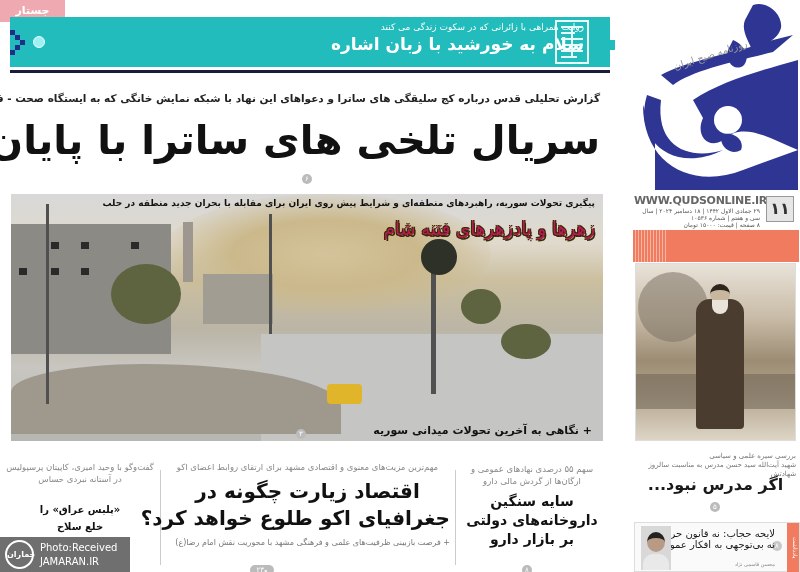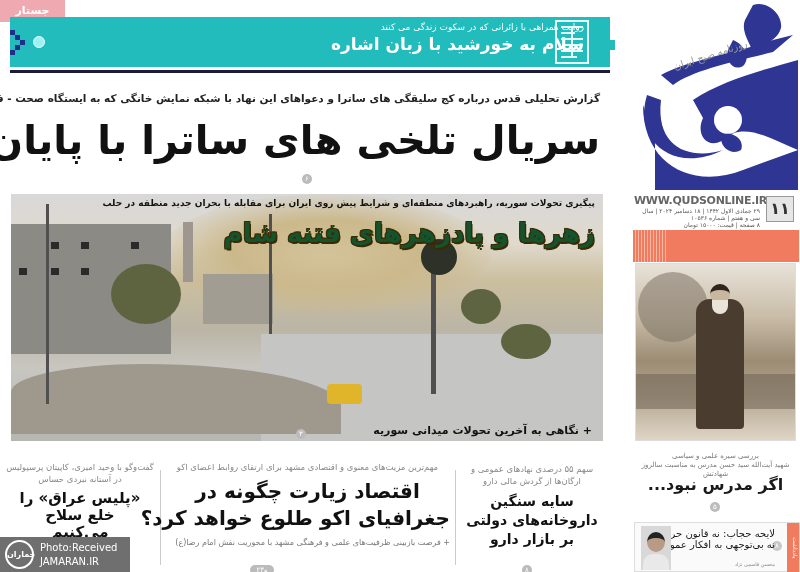--- a/index.html
+++ b/index.html
@@ -40,21 +40,21 @@
 
     
     .right-photo { left: 635px; top: 263px; width: 161px; height: 178px; border: 1px solid #ddd;
       background: linear-gradient(180deg, #e8e2d8 0%, #c9bca8 30%, #9c8c74 55%, #b4a68f 75%, #ded5c6 100%); overflow: hidden; }
     .rp-tree { position: absolute; left: 2px; top: 8px; width: 70px; height: 70px; border-radius: 50%; background: #7d7264; opacity: .55; }
     .rp-hedge { position: absolute; left: 0; top: 110px; width: 161px; height: 35px; background: #6d6253; opacity: .55; }
     .rp-man { position: absolute; left: 60px; top: 35px; width: 48px; height: 130px; background: #4a3c2e; border-radius: 14px 14px 4px 4px; }
     .rp-head { position: absolute; left: 74px; top: 20px; width: 20px; height: 20px; border-radius: 50%; background: #c8b69e; border-top: 6px solid #2e251c; }
     .rp-beard { position: absolute; left: 76px; top: 36px; width: 16px; height: 14px; background: #eae4d8; border-radius: 0 0 8px 8px; }
 
-    .rp-caption-k { left: 635px; top: 452px; width: 161px; font-size: 7px; color: #777; direction: rtl; text-align: center; line-height: 9px; }
+    .rp-caption-k { left: 635px; top: 452px; width: 161px; font-size: 7px; color: #777; direction: rtl; text-align: right; line-height: 9px; }
     .rp-caption-h { left: 635px; top: 475px; width: 161px; font-size: 16px; font-weight: bold; direction: rtl; text-align: center; white-space: nowrap; }
 
     .note-box { left: 634px; top: 522px; width: 166px; height: 50px; border: 1px solid #ddd; background: #fafafa; }
     .note-tag { right: 0; top: 0; width: 12px; height: 50px; background: #f07b5f; color: #fff; font-size: 6px; writing-mode: vertical-rl; text-align: center; }
     .note-text { right: 24px; top: 5px; font-size: 10px; direction: rtl; text-align: right; line-height: 11px; white-space: nowrap; }
     .note-author { right: 24px; top: 38px; font-size: 5px; color: #888; direction: rtl; white-space: nowrap; }
     .note-photo { left: 6px; top: 3px; width: 30px; height: 44px; background: #d8d8d8; }
     .note-photo .h { position: absolute; left: 6px; top: 6px; width: 18px; height: 20px; border-radius: 50%; background: #b99a84; border-top: 6px solid #222; }
     .note-photo .b { position: absolute; left: 2px; top: 28px; width: 26px; height: 16px; border-radius: 10px 10px 0 0; background: #e9e9e9; }
     .note-page { right: 17px; top: 18px; width: 10px; height: 10px; border-radius: 50%; background: #c8c8c8; font-size: 7px; color: #fff; text-align: center; line-height: 10px; }
@@ -69,21 +69,21 @@
     .mp-minaret { position: absolute; left: 172px; top: 28px; width: 10px; height: 60px; background: #9d9790; }
     .mp-building2 { position: absolute; left: 192px; top: 80px; width: 70px; height: 50px; background: #a29d93; }
     .mp-tree { position: absolute; border-radius: 50%; background: #5e6340; }
     .mp-rubble { position: absolute; left: 0; top: 170px; width: 330px; height: 70px; background: #9f988d; border-radius: 40% 60% 0 0; }
     .mp-road { position: absolute; left: 250px; top: 140px; width: 342px; height: 107px; background: #c5c5c3; }
     .mp-car { position: absolute; left: 316px; top: 190px; width: 35px; height: 20px; background: #e0b52a; border-radius: 4px; }
     .mp-pole { position: absolute; width: 3px; background: #505050; }
     .mp-palm { position: absolute; left: 410px; top: 45px; width: 36px; height: 36px; border-radius: 50%; background: #2e3127; }
 
     .photo-kicker { right: 205px; top: 198px; font-size: 9px; font-weight: bold; color: #111; direction: rtl; white-space: nowrap; }
-    .photo-headline { right: 205px; top: 218px; font-size: 26px; font-weight: bold; color: #14532d; direction: rtl; white-space: nowrap;
+    .photo-headline { right: 205px; top: 218px; font-size: 18px; font-weight: normal; color: #be185d; direction: rtl; white-space: nowrap;
       text-shadow: 1.5px 1.5px 0 #3a2a00, -1px -1px 0 #3a2a00, 1px -1px 0 #3a2a00, -1px 1px 0 #3a2a00; }
     .photo-sub { right: 208px; top: 424px; font-size: 11px; font-weight: bold; color: #111; direction: rtl; white-space: nowrap; }
 
     
     .col-rule { width: 1px; background: #cccccc; }
     .bc-kicker { font-size: 8.5px; color: #888; direction: rtl; text-align: center; line-height: 12px; }
     .bc-head { font-weight: bold; direction: rtl; text-align: center; color: #111; }
     .bc-sub { font-size: 8px; color: #777; direction: rtl; text-align: right; white-space: nowrap; }
 
     .col1 { left: 462px; top: 463px; width: 140px; }
@@ -225,21 +225,21 @@
   <div class="bc-head" style="font-size:20px;line-height:27px;margin-top:5px;white-space:nowrap">
     <div>اقتصاد زیارت چگونه در</div>
     <div>جغرافیای اکو طلوع خواهد کرد؟</div>
   </div>
   <div class="bc-sub" style="margin-top:6px">+ فرصت بازبینی ظرفیت‌های علمی و فرهنگی مشهد با محوریت نقش امام رضا(ع)</div>
 </div>
 <div class="abs page-dot" style="left:250px;top:565px;width:24px;border-radius:5px">۲و۳</div>
 
 <div class="abs col3">
   <div class="bc-kicker">گفت‌وگو با وحید امیری، کاپیتان پرسپولیس در آستانه نبردی حساس</div>
-  <div class="bc-head" style="font-size:15px;line-height:17px;margin-top:5px">
+  <div class="bc-head" style="font-size:10px;line-height:17px;margin-top:16px">
     <div>«پلیس عراق» را</div>
     <div>خلع سلاح</div>
     <div>می‌کنیم</div>
   </div>
 </div>
 
 <div class="abs photo-credit">
   <div class="abs pc-logo">جماران</div>
   <div class="abs pc-text">
     <div>Photo:Received</div>

